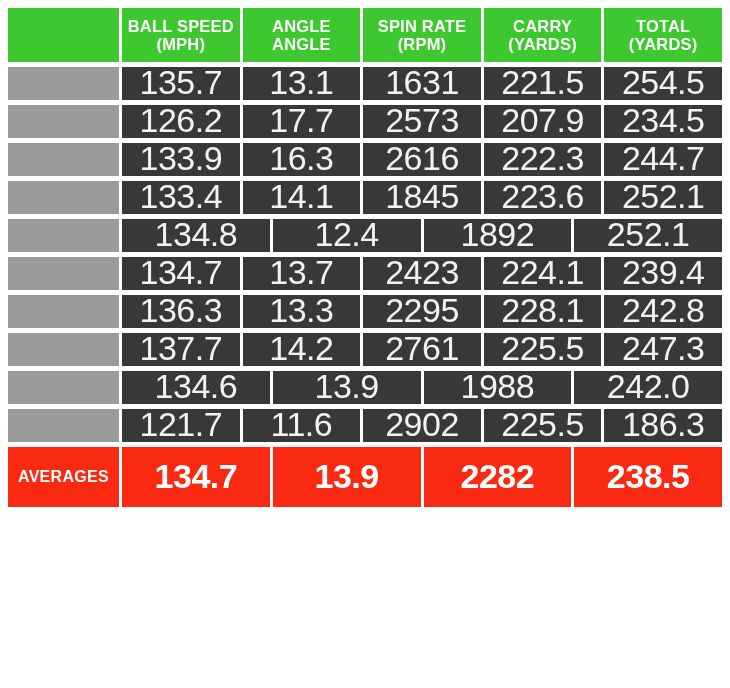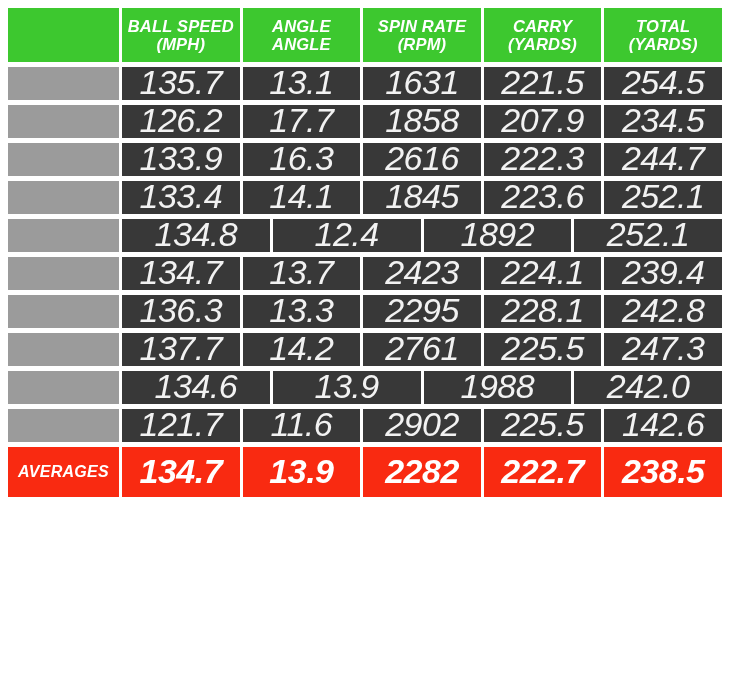--- a/index.html
+++ b/index.html
@@ -8,24 +8,24 @@
     background:#ffffff;
     font-family:"Liberation Sans", sans-serif;
     overflow:hidden;
   }
   #stats-table {
     width:730px; height:688px;
     display:flex; flex-direction:column;
     padding:8px 8px 6px 8px;
     gap:5px;
   }
-  .row { display:flex; gap:3px; flex:0 0 auto;font-style:italic; }
+  .row { display:flex; gap:3px; flex:0 0 auto; }
   .row.header-row { height:54px; }
   .row.data-row   { height:33px; }
-  .row.avg-row    { height:50px;justify-content:flex-end; }
+  .row.avg-row    { height:60px; }
 
   .cell {
     display:flex; align-items:center; justify-content:center;
     text-align:center;
     line-height:1;
   }
   
   .col-label { flex:0 0 111px; }
   .col-data  { flex:1 1 0; }
 
@@ -104,21 +104,21 @@
       <div class="cell data col-data">135.7</div>
       <div class="cell data col-data">13.1</div>
       <div class="cell data col-data">1631</div>
       <div class="cell data col-data">221.5</div>
       <div class="cell data col-data">254.5</div>
     </div>
     <div class="row data-row">
       <div class="cell gray col-label"></div>
       <div class="cell data col-data">126.2</div>
       <div class="cell data col-data">17.7</div>
-      <div class="cell data col-data">1858</div>
+      <div class="cell data col-data">2573</div>
       <div class="cell data col-data">207.9</div>
       <div class="cell data col-data">234.5</div>
     </div>
     <div class="row data-row">
       <div class="cell gray col-label"></div>
       <div class="cell data col-data">133.9</div>
       <div class="cell data col-data">16.3</div>
       <div class="cell data col-data">2616</div>
       <div class="cell data col-data">222.3</div>
       <div class="cell data col-data">244.7</div>
@@ -168,23 +168,22 @@
       <div class="cell data col-data">13.9</div>
       <div class="cell data col-data">1988</div>
       <div class="cell data col-data">242.0</div>
     </div>
     <div class="row data-row">
       <div class="cell gray col-label"></div>
       <div class="cell data col-data">121.7</div>
       <div class="cell data col-data">11.6</div>
       <div class="cell data col-data">2902</div>
       <div class="cell data col-data">225.5</div>
-      <div class="cell data col-data">142.6</div>
+      <div class="cell data col-data">186.3</div>
     </div>
     <div class="row avg-row">
       <div class="cell avg-label col-label">AVERAGES</div>
       <div class="cell avg col-data">134.7</div>
       <div class="cell avg col-data">13.9</div>
       <div class="cell avg col-data">2282</div>
-      <div class="cell avg col-data">222.7</div>
       <div class="cell avg col-data">238.5</div>
     </div>
   </div>
 
 </body></html>

